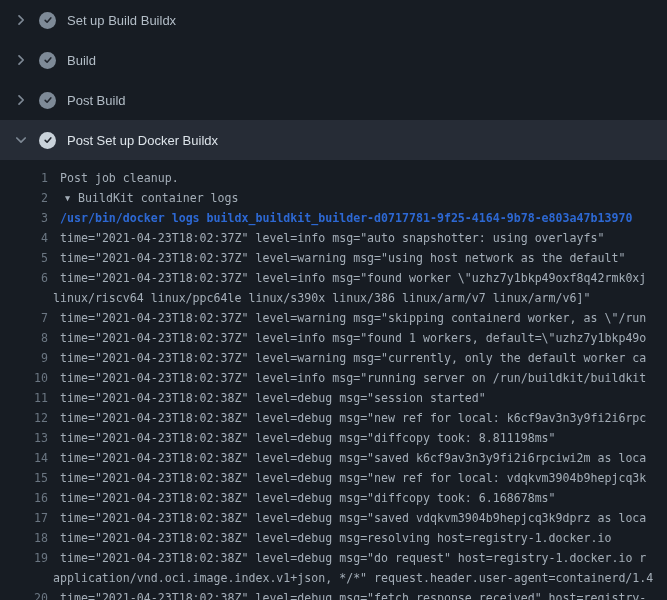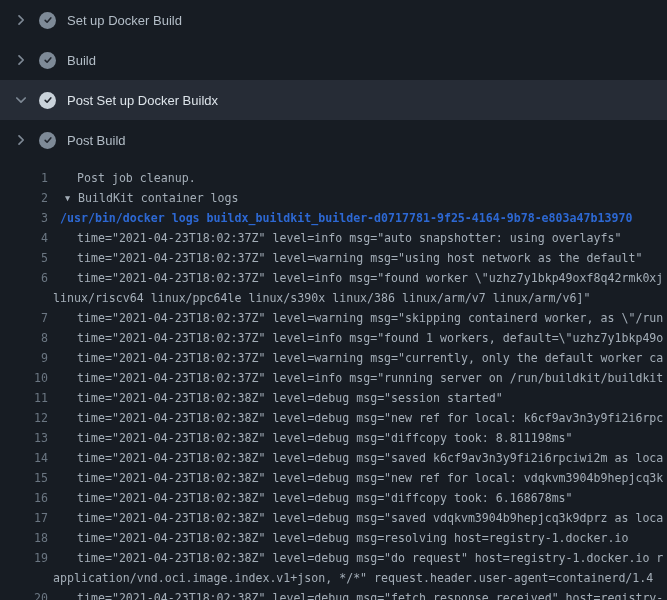--- a/index.html
+++ b/index.html
@@ -39,21 +39,21 @@
     font-family:"DejaVu Sans Mono","Liberation Mono",monospace;
     font-size:11.6px;
     white-space:pre;
   }
   .lrow { display:flex; height:20px; line-height:20px; }
   .ln {
     width:48px; flex:none; text-align:right;
     color: var(--lnum, #6b7682);
     cursor:pointer;
   }
-  .tx { margin-left:29px; color: var(--logtext, #a4aeb8); }
+  .tx { margin-left:12px; color: var(--logtext, #a4aeb8); }
   .lrow.command .tx { margin-left:12px; color: var(--cmd, #2d68d3); font-weight:bold; }
   .lrow.group .tx { margin-left:17px; }
   .lrow.group .arrow {
     display:inline-block; width:13px; font-size:8.5px;
     color: var(--logtext, #a4aeb8); vertical-align:1px;
   }
   .lrow.wrap .ln { visibility:hidden; width:38px; }
   .lrow.wrap .tx { margin-left:15px; }
 </style>
 </head>
@@ -65,56 +65,56 @@
         <span class="chev">
           <svg width="16" height="16" viewBox="0 0 16 16">
             <path d="M6 3.8l4.2 4.2L6 12.2" stroke="currentColor" stroke-width="1.7" fill="none" stroke-linecap="round" stroke-linejoin="round"></path>
           </svg>
         </span>
         <span class="check">
           <svg width="10" height="10" viewBox="0 0 12 12">
             <path d="M2.6 6.4l2.3 2.3 4.5-5.2" stroke="#20252d" stroke-width="1.9" fill="none" stroke-linecap="round" stroke-linejoin="round"></path>
           </svg>
         </span>
-        <span class="label">Set up Docker Build</span>
+        <span class="label">Set up Build Buildx</span>
       </div>
       <div class="step">
         <span class="chev">
           <svg width="16" height="16" viewBox="0 0 16 16">
             <path d="M6 3.8l4.2 4.2L6 12.2" stroke="currentColor" stroke-width="1.7" fill="none" stroke-linecap="round" stroke-linejoin="round"></path>
           </svg>
         </span>
         <span class="check">
           <svg width="10" height="10" viewBox="0 0 12 12">
             <path d="M2.6 6.4l2.3 2.3 4.5-5.2" stroke="#20252d" stroke-width="1.9" fill="none" stroke-linecap="round" stroke-linejoin="round"></path>
           </svg>
         </span>
         <span class="label">Build</span>
       </div>
+      <div class="step">
+        <span class="chev">
+          <svg width="16" height="16" viewBox="0 0 16 16">
+            <path d="M6 3.8l4.2 4.2L6 12.2" stroke="currentColor" stroke-width="1.7" fill="none" stroke-linecap="round" stroke-linejoin="round"></path>
+          </svg>
+        </span>
+        <span class="check">
+          <svg width="10" height="10" viewBox="0 0 12 12">
+            <path d="M2.6 6.4l2.3 2.3 4.5-5.2" stroke="#20252d" stroke-width="1.9" fill="none" stroke-linecap="round" stroke-linejoin="round"></path>
+          </svg>
+        </span>
+        <span class="label">Post Build</span>
+      </div>
       <div class="step expanded">
         <span class="chev">
           <svg width="16" height="16" viewBox="0 0 16 16">
             <path d="M3.8 6l4.2 4.2L12.2 6" stroke="currentColor" stroke-width="1.7" fill="none" stroke-linecap="round" stroke-linejoin="round"></path>
           </svg>
         </span>
         <span class="check">
           <svg width="10" height="10" viewBox="0 0 12 12">
             <path d="M2.6 6.4l2.3 2.3 4.5-5.2" stroke="#20252d" stroke-width="1.9" fill="none" stroke-linecap="round" stroke-linejoin="round"></path>
           </svg>
         </span>
         <span class="label">Post Set up Docker Buildx</span>
       </div>
-      <div class="step">
-        <span class="chev">
-          <svg width="16" height="16" viewBox="0 0 16 16">
-            <path d="M6 3.8l4.2 4.2L6 12.2" stroke="currentColor" stroke-width="1.7" fill="none" stroke-linecap="round" stroke-linejoin="round"></path>
-          </svg>
-        </span>
-        <span class="check">
-          <svg width="10" height="10" viewBox="0 0 12 12">
-            <path d="M2.6 6.4l2.3 2.3 4.5-5.2" stroke="#20252d" stroke-width="1.9" fill="none" stroke-linecap="round" stroke-linejoin="round"></path>
-          </svg>
-        </span>
-        <span class="label">Post Build</span>
-      </div>
     </div>
   <div id="log" class="log"><div class="lrow text"><span class="ln">1</span><span class="tx">Post job cleanup.</span></div><div class="lrow group"><span class="ln">2</span><span class="tx"><span class="arrow">▼</span><span>BuildKit container logs</span></span></div><div class="lrow command"><span class="ln">3</span><span class="tx">/usr/bin/docker logs buildx_buildkit_builder-d0717781-9f25-4164-9b78-e803a47b13970</span></div><div class="lrow text"><span class="ln">4</span><span class="tx">time="2021-04-23T18:02:37Z" level=info msg="auto snapshotter: using overlayfs"</span></div><div class="lrow text"><span class="ln">5</span><span class="tx">time="2021-04-23T18:02:37Z" level=warning msg="using host network as the default"</span></div><div class="lrow text"><span class="ln">6</span><span class="tx">time="2021-04-23T18:02:37Z" level=info msg="found worker \"uzhz7y1bkp49oxf8q42rmk0xj</span></div><div class="lrow wrap"><span class="ln"></span><span class="tx">linux/riscv64 linux/ppc64le linux/s390x linux/386 linux/arm/v7 linux/arm/v6]"</span></div><div class="lrow text"><span class="ln">7</span><span class="tx">time="2021-04-23T18:02:37Z" level=warning msg="skipping containerd worker, as \"/run</span></div><div class="lrow text"><span class="ln">8</span><span class="tx">time="2021-04-23T18:02:37Z" level=info msg="found 1 workers, default=\"uzhz7y1bkp49o</span></div><div class="lrow text"><span class="ln">9</span><span class="tx">time="2021-04-23T18:02:37Z" level=warning msg="currently, only the default worker ca</span></div><div class="lrow text"><span class="ln">10</span><span class="tx">time="2021-04-23T18:02:37Z" level=info msg="running server on /run/buildkit/buildkit</span></div><div class="lrow text"><span class="ln">11</span><span class="tx">time="2021-04-23T18:02:38Z" level=debug msg="session started"</span></div><div class="lrow text"><span class="ln">12</span><span class="tx">time="2021-04-23T18:02:38Z" level=debug msg="new ref for local: k6cf9av3n3y9fi2i6rpc</span></div><div class="lrow text"><span class="ln">13</span><span class="tx">time="2021-04-23T18:02:38Z" level=debug msg="diffcopy took: 8.811198ms"</span></div><div class="lrow text"><span class="ln">14</span><span class="tx">time="2021-04-23T18:02:38Z" level=debug msg="saved k6cf9av3n3y9fi2i6rpciwi2m as loca</span></div><div class="lrow text"><span class="ln">15</span><span class="tx">time="2021-04-23T18:02:38Z" level=debug msg="new ref for local: vdqkvm3904b9hepjcq3k</span></div><div class="lrow text"><span class="ln">16</span><span class="tx">time="2021-04-23T18:02:38Z" level=debug msg="diffcopy took: 6.168678ms"</span></div><div class="lrow text"><span class="ln">17</span><span class="tx">time="2021-04-23T18:02:38Z" level=debug msg="saved vdqkvm3904b9hepjcq3k9dprz as loca</span></div><div class="lrow text"><span class="ln">18</span><span class="tx">time="2021-04-23T18:02:38Z" level=debug msg=resolving host=registry-1.docker.io</span></div><div class="lrow text"><span class="ln">19</span><span class="tx">time="2021-04-23T18:02:38Z" level=debug msg="do request" host=registry-1.docker.io r</span></div><div class="lrow wrap"><span class="ln"></span><span class="tx">application/vnd.oci.image.index.v1+json, */*" request.header.user-agent=containerd/1.4</span></div><div class="lrow text"><span class="ln">20</span><span class="tx">time="2021-04-23T18:02:38Z" level=debug msg="fetch response received" host=registry-</span></div></div>
 </div>
 
 </body></html>

